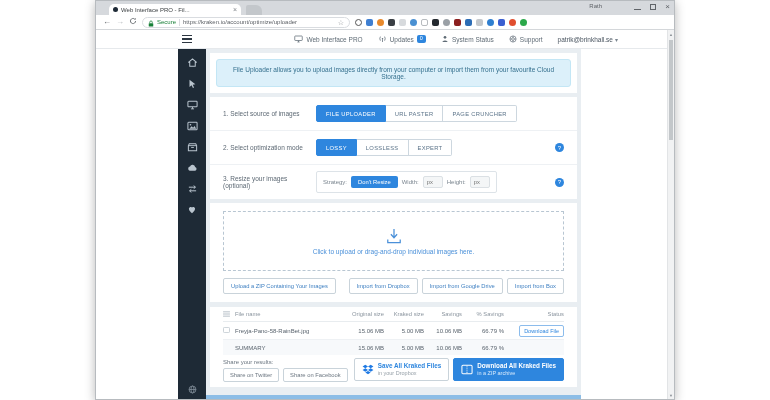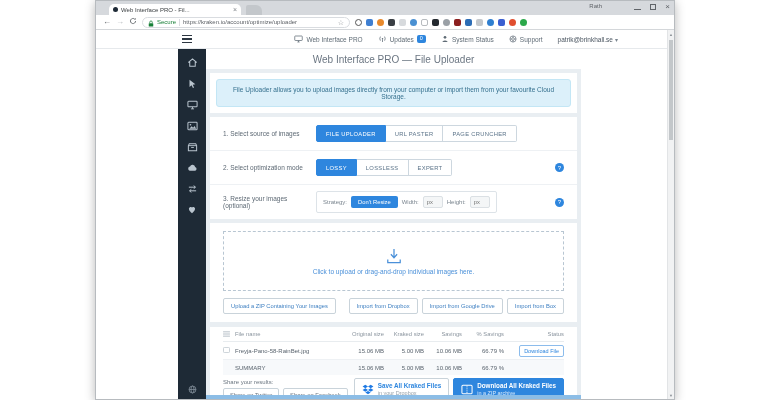--- a/index.html
+++ b/index.html
@@ -278,21 +278,20 @@
         <span class="globebtn">
             <svg width="9" height="9" viewBox="0 0 12 12">
               <circle cx="6" cy="6" r="4.6" fill="none" stroke="currentColor"></circle>
               <ellipse cx="6" cy="6" rx="2" ry="4.6" fill="none" stroke="currentColor"></ellipse>
               <path d="M1.4 6h9.2" stroke="currentColor"></path>
             </svg>
           </span>
       </div>
 
       <div class="content">
-        <div class="titleband">Web Interface PRO — File Uploader</div>
 
         <div class="card infocard">
           <div class="infobox">File Uploader allows you to upload images directly from your computer or import them from your favourite Cloud Storage.</div>
         </div>
 
         <div class="card">
           <div class="srow">
             <span class="slabel">1. Select source of images</span>
             <div class="seggroup">
               <span class="seg active">FILE UPLOADER</span>

